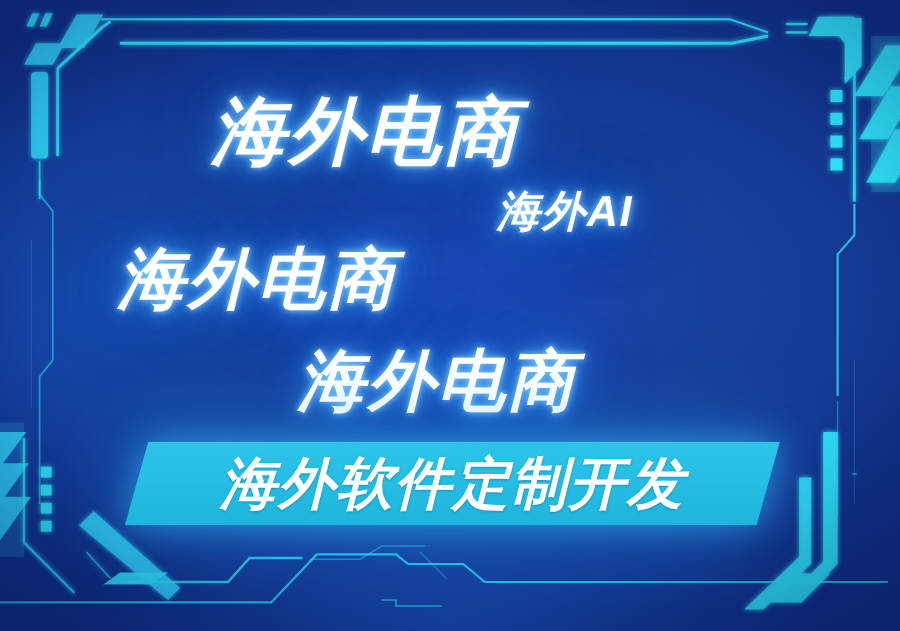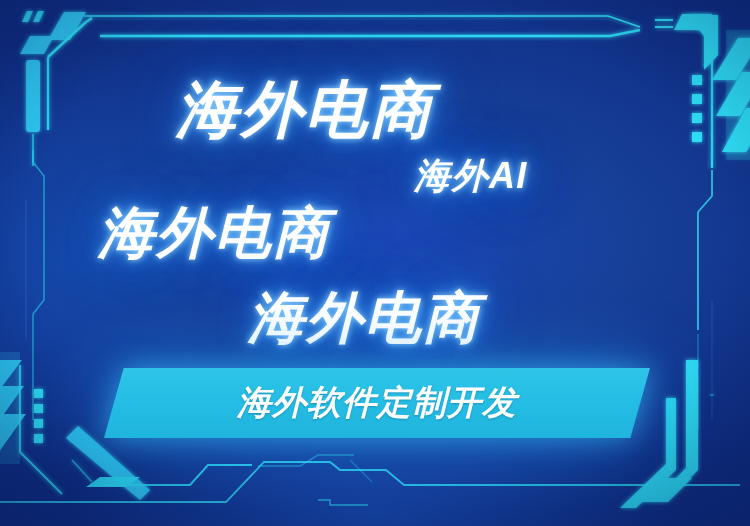--- a/index.html
+++ b/index.html
@@ -81,21 +81,21 @@
     background: linear-gradient(180deg, #2ec4e8 0%, #25bde4 50%, #1fb4dd 100%);
     clip-path: polygon(3.6% 0%, 100% 0%, 96.4% 100%, 0% 100%);
   }
   .ribbon-label {
     position: absolute;
     inset: 0;
     display: flex;
     align-items: center;
     justify-content: center;
     color: #ffffff;
-    font-size: 34px;
+    font-size: 47px;
     font-weight: bold;
     font-style: italic;
     letter-spacing: 0.03em;
     white-space: nowrap;
     text-shadow: 0 1px 2px rgba(10,70,120,0.35);
   }
 </style>
 </head>
 <body>
 

